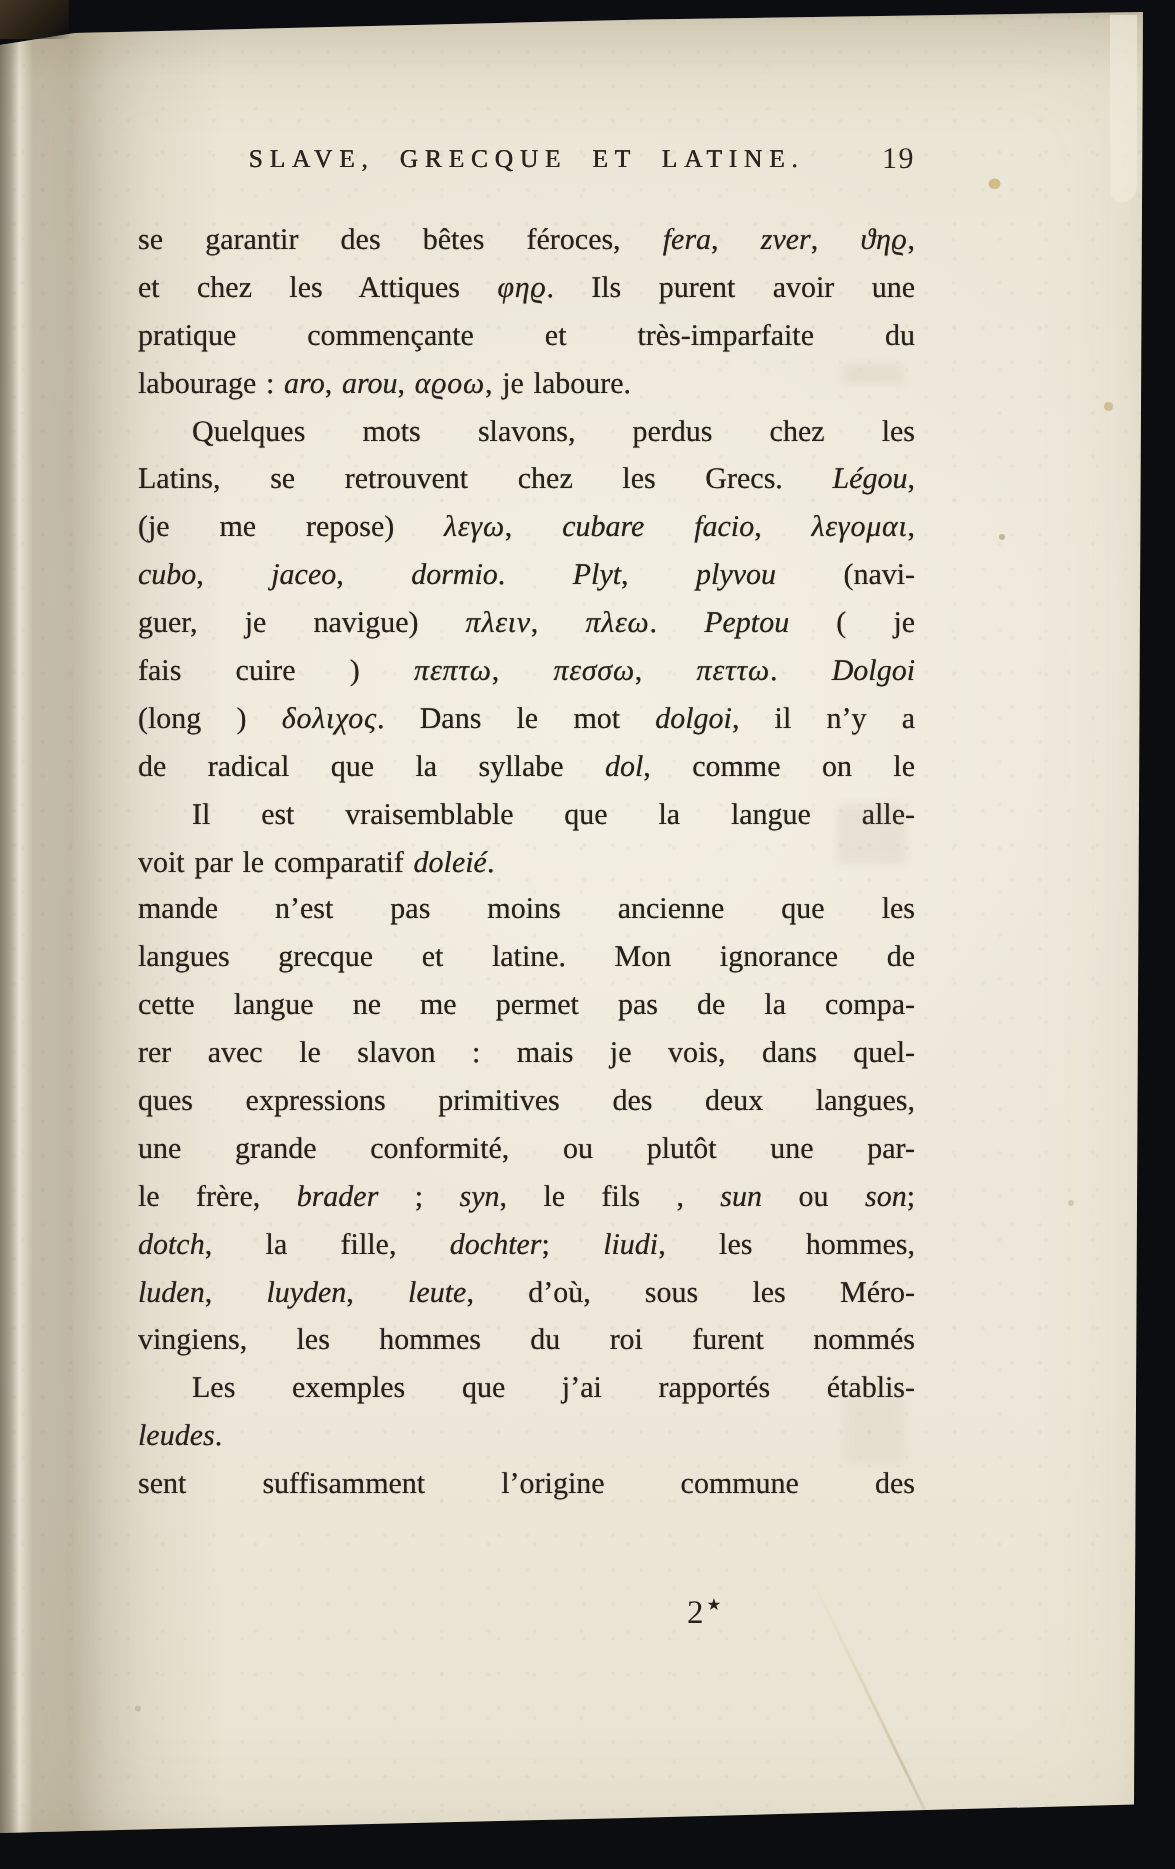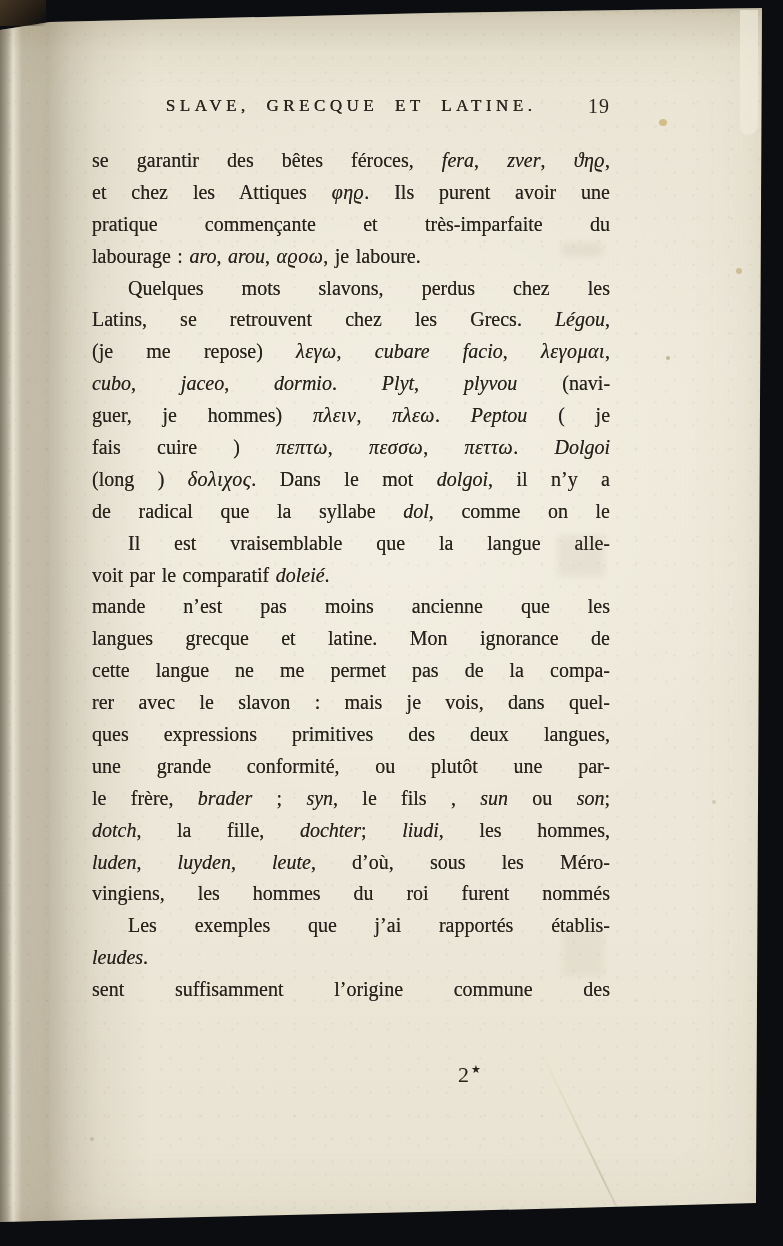--- a/index.html
+++ b/index.html
@@ -74,21 +74,21 @@
 
   <div class="bodytext">
       <div class="line"><span class="rm">se garantir des bêtes féroces, </span><span class="it">fera</span><span class="rm">, </span><span class="it">zver</span><span class="rm">, </span><span class="gk">ϑηϱ</span><span class="rm">,</span></div>
       <div class="line"><span class="rm">et chez les Attiques </span><span class="gk">φηϱ</span><span class="rm">. Ils purent avoir une</span></div>
       <div class="line"><span class="rm">pratique commençante et très-imparfaite du</span></div>
       <div class="line parend"><span class="rm">labourage : </span><span class="it">aro</span><span class="rm">, </span><span class="it">arou</span><span class="rm">, </span><span class="gk">αϱοω</span><span class="rm">, je laboure.</span></div>
       <div class="line indent"><span class="rm">Quelques mots slavons, perdus chez les</span></div>
       <div class="line"><span class="rm">Latins, se retrouvent chez les Grecs. </span><span class="it">Légou</span><span class="rm">,</span></div>
       <div class="line"><span class="rm">(je me repose) </span><span class="gk">λεγω</span><span class="rm">, </span><span class="it">cubare facio</span><span class="rm">, </span><span class="gk">λεγομαι</span><span class="rm">,</span></div>
       <div class="line"><span class="it">cubo</span><span class="rm">, </span><span class="it">jaceo</span><span class="rm">, </span><span class="it">dormio</span><span class="rm">. </span><span class="it">Plyt</span><span class="rm">, </span><span class="it">plyvou</span><span class="rm"> (navi-</span></div>
-      <div class="line"><span class="rm">guer, je hommes) </span><span class="gk">πλειν</span><span class="rm">, </span><span class="gk">πλεω</span><span class="rm">. </span><span class="it">Peptou</span><span class="rm"> ( je</span></div>
+      <div class="line"><span class="rm">guer, je navigue) </span><span class="gk">πλειν</span><span class="rm">, </span><span class="gk">πλεω</span><span class="rm">. </span><span class="it">Peptou</span><span class="rm"> ( je</span></div>
       <div class="line"><span class="rm">fais cuire ) </span><span class="gk">πεπτω</span><span class="rm">, </span><span class="gk">πεσσω</span><span class="rm">, </span><span class="gk">πεττω</span><span class="rm">. </span><span class="it">Dolgoi</span></div>
       <div class="line"><span class="rm">(long ) </span><span class="gk">δολιχος</span><span class="rm">. Dans le mot </span><span class="it">dolgoi</span><span class="rm">, il n’y a</span></div>
       <div class="line"><span class="rm">de radical que la syllabe </span><span class="it">dol</span><span class="rm">, comme on le</span></div>
       <div class="line indent"><span class="rm">Il est vraisemblable que la langue alle-</span></div>
       <div class="line parend"><span class="rm">voit par le comparatif </span><span class="it">doleié</span><span class="rm">.</span></div>
       <div class="line"><span class="rm">mande n’est pas moins ancienne que les</span></div>
       <div class="line"><span class="rm">langues grecque et latine. Mon ignorance de</span></div>
       <div class="line"><span class="rm">cette langue ne me permet pas de la compa-</span></div>
       <div class="line"><span class="rm">rer avec le slavon : mais je vois, dans quel-</span></div>
       <div class="line"><span class="rm">ques expressions primitives des deux langues,</span></div>

